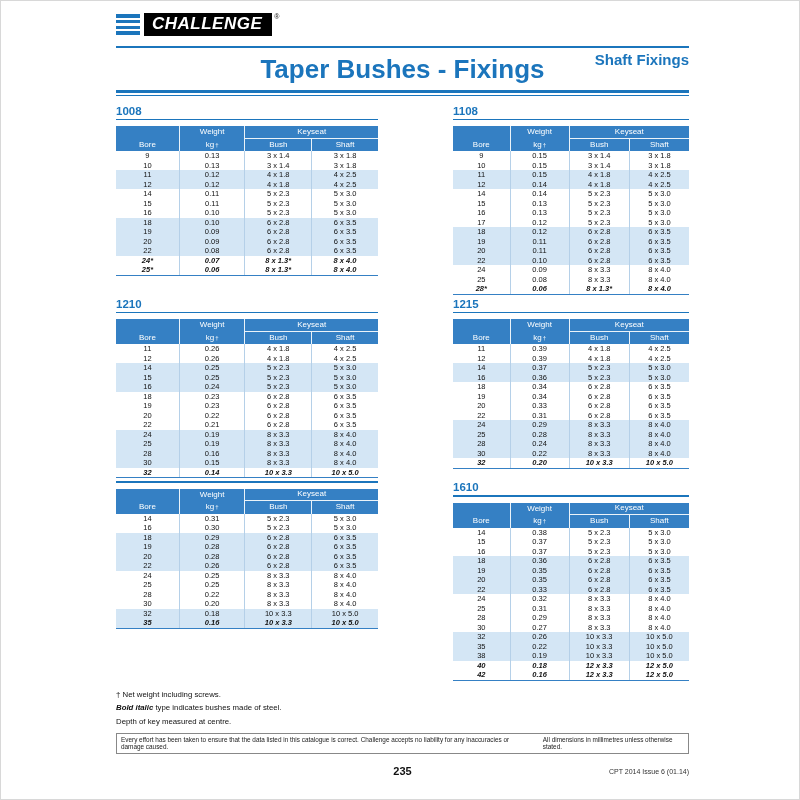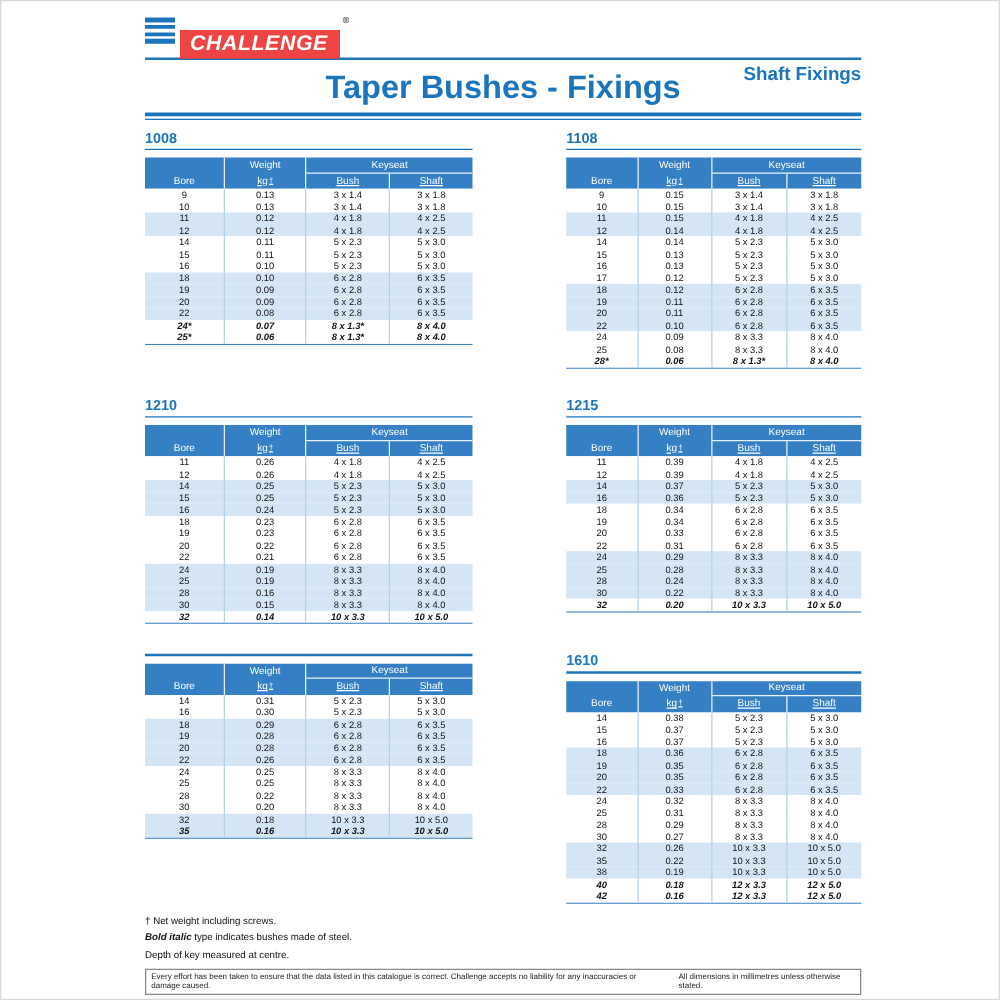--- a/index.html
+++ b/index.html
@@ -14,40 +14,40 @@
     width:800px;height:800px;box-sizing:border-box;
     padding:12px 110px 8px 115px;
     border:1px solid #d8d8d8;
     overflow:hidden;position:relative;background:#fff;
   }
   
   .masthead{display:flex;justify-content:space-between;align-items:flex-start;height:30px;}
   .logo{display:flex;align-items:flex-start;}
   .logo-icon{width:24px;height:21px;display:flex;flex-direction:column;justify-content:space-between;margin-right:4px;margin-top:1px;}
   .logo-icon div{height:3.5px;background:var(--accent);}
-  .logo-box{background:#ef4444;color:#fff;font-weight:bold;font-style:italic;font-size:17px;line-height:22px;padding:0 10px 1px 8px;letter-spacing:.5px;margin-top:11px;}
+  .logo-box{background:#000000;color:#fff;font-weight:bold;font-style:italic;font-size:17px;line-height:22px;padding:0 10px 1px 8px;letter-spacing:.5px;}
   .reg{font-size:7px;margin-left:2px;line-height:8px;}
   .section-title{color:var(--accent);font-weight:bold;font-size:15px;line-height:22px;margin-top:36px;}
   .rule-thin{height:1.5px;background:var(--accent);margin-top:3px;}
   .page-title{color:var(--accent);font-size:26px;font-weight:bold;text-align:center;margin:6px 0 5px;}
   .rule-double{margin-bottom:9px;}
   .rule-double .r1{height:3px;background:var(--accent);}
   .rule-double .r2{height:1px;background:var(--accent);margin-top:2px;}
   
-  .tables-grid{display:grid;grid-template-columns:262px 236px;justify-content:space-between;row-gap:24px;align-items:start;}
+  .tables-grid{display:grid;grid-template-columns:262px 236px;justify-content:space-between;row-gap:3px;align-items:start;}
   .tlabel{color:var(--accent);font-weight:bold;font-size:11.5px;margin-bottom:2px;}
   .tlabel-rule{height:1.5px;background:var(--accent);margin-bottom:6px;}
   .thead{background:var(--band);color:#fff;}
   .thr{display:grid;}
   .thr.top{grid-template-columns:24% 25% 51%;height:12.5px;}
   .thr.bot{grid-template-columns:24% 25% 25.5% 25.5%;height:12.5px;}
   .th{display:flex;align-items:center;justify-content:center;font-size:8px;line-height:1;}
   .thr.top .c-weight,.thr.top .c-keyseat{border-left:1px solid rgba(255,255,255,.9);}
   .thr.top .c-keyseat{border-bottom:1px solid rgba(255,255,255,.9);}
-  .thr.bot .th + .th{border-left:1px solid rgba(255,255,255,.9);text-decoration:underline;}
+  .thr.bot .th + .th{border-left:1px solid rgba(255,255,255,.9);}
   .th sup{font-size:6px;margin-left:1px;}
   .tbody{border-bottom:1.5px solid var(--band);}
   .trow{display:grid;grid-template-columns:24% 25% 25.5% 25.5%;height:9.5px;background:#fff;}
   .trow.shaded{background:var(--shade);}
   .trow.steel .tcell{font-weight:bold;font-style:italic;}
   .tcell{display:flex;align-items:center;justify-content:center;font-size:7.5px;line-height:1;color:#111;}
   .tcell + .tcell{border-left:1px solid var(--cellline);}
   
   .notes{margin-top:9px;}
   .note{margin:4px 0 3px;font-size:7.8px;line-height:1.25;}

